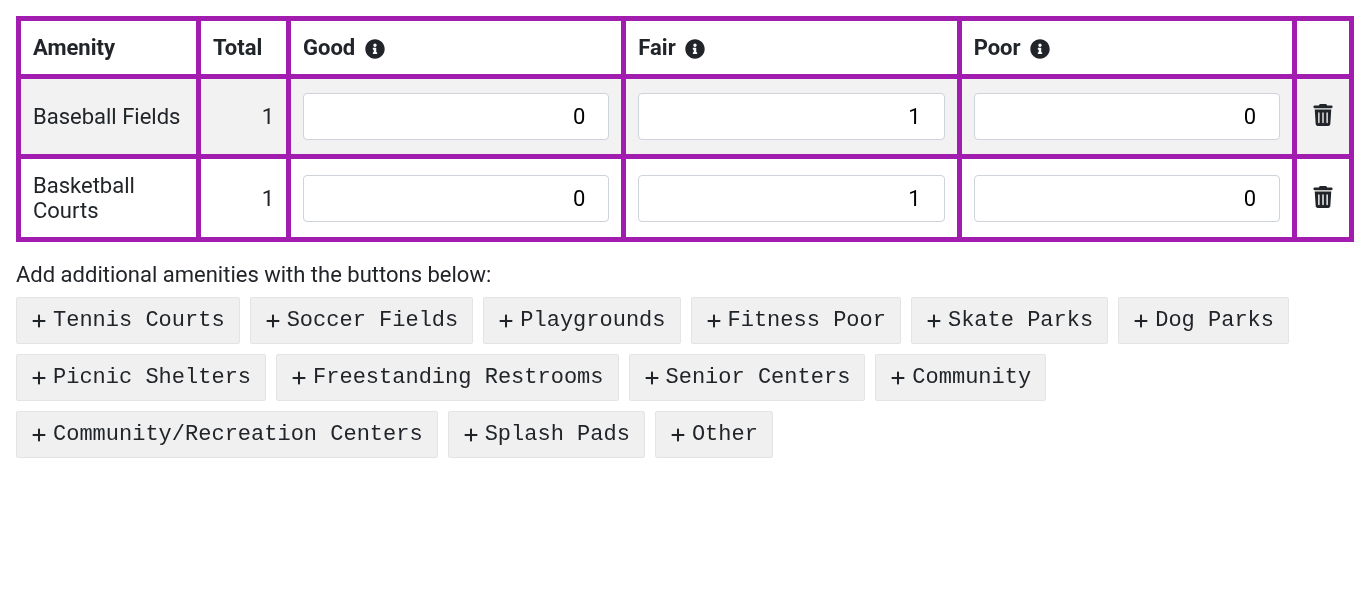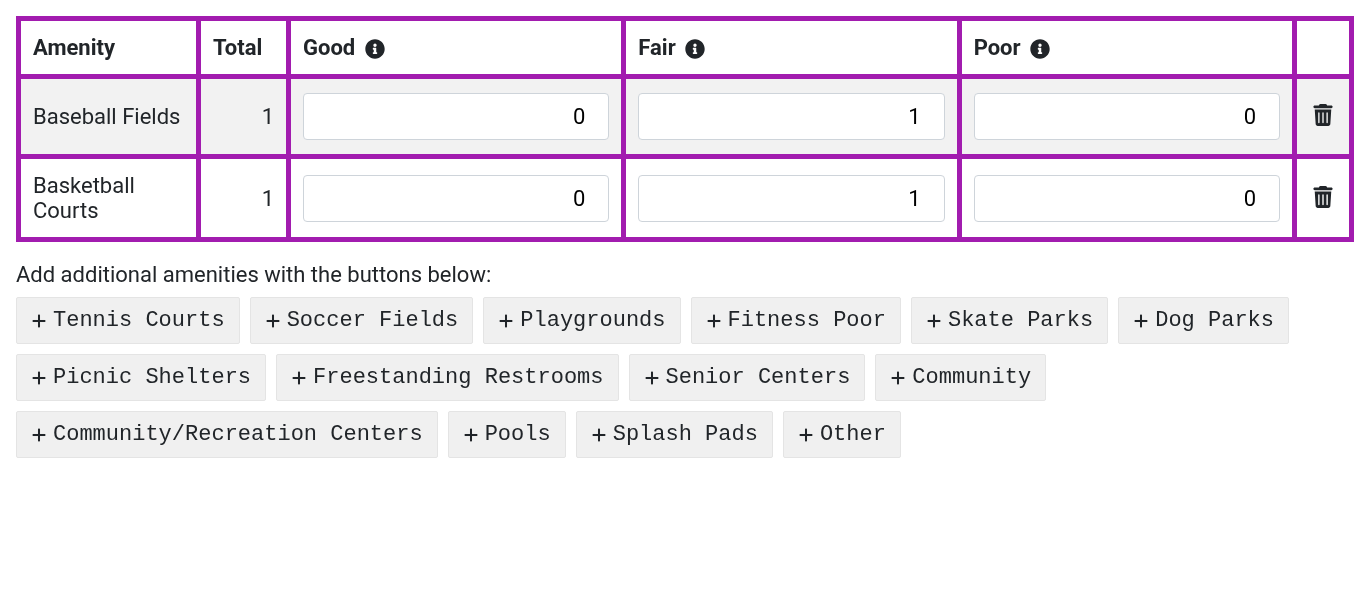--- a/index.html
+++ b/index.html
@@ -270,28 +270,20 @@
         </svg>
       </span>
       <span>Community/Recreation Centers</span>
     </button>
     <button class="add-btn">
       <span class="plus-icon">
         <svg viewBox="0 0 448 512">
           <path d="M432 256c0 17.7-14.3 32-32 32H256v144c0 17.7-14.3 32-32 32s-32-14.3-32-32V288H48c-17.7 0-32-14.3-32-32s14.3-32 32-32h144V80c0-17.7 14.3-32 32-32s32 14.3 32 32v144h144c17.7 0 32 14.3 32 32z"></path>
         </svg>
       </span>
-      <span>Pools</span>
-    </button>
-    <button class="add-btn">
-      <span class="plus-icon">
-        <svg viewBox="0 0 448 512">
-          <path d="M432 256c0 17.7-14.3 32-32 32H256v144c0 17.7-14.3 32-32 32s-32-14.3-32-32V288H48c-17.7 0-32-14.3-32-32s14.3-32 32-32h144V80c0-17.7 14.3-32 32-32s32 14.3 32 32v144h144c17.7 0 32 14.3 32 32z"></path>
-        </svg>
-      </span>
       <span>Splash Pads</span>
     </button>
     <button class="add-btn">
       <span class="plus-icon">
         <svg viewBox="0 0 448 512">
           <path d="M432 256c0 17.7-14.3 32-32 32H256v144c0 17.7-14.3 32-32 32s-32-14.3-32-32V288H48c-17.7 0-32-14.3-32-32s14.3-32 32-32h144V80c0-17.7 14.3-32 32-32s32 14.3 32 32v144h144c17.7 0 32 14.3 32 32z"></path>
         </svg>
       </span>
       <span>Other</span>
     </button>

